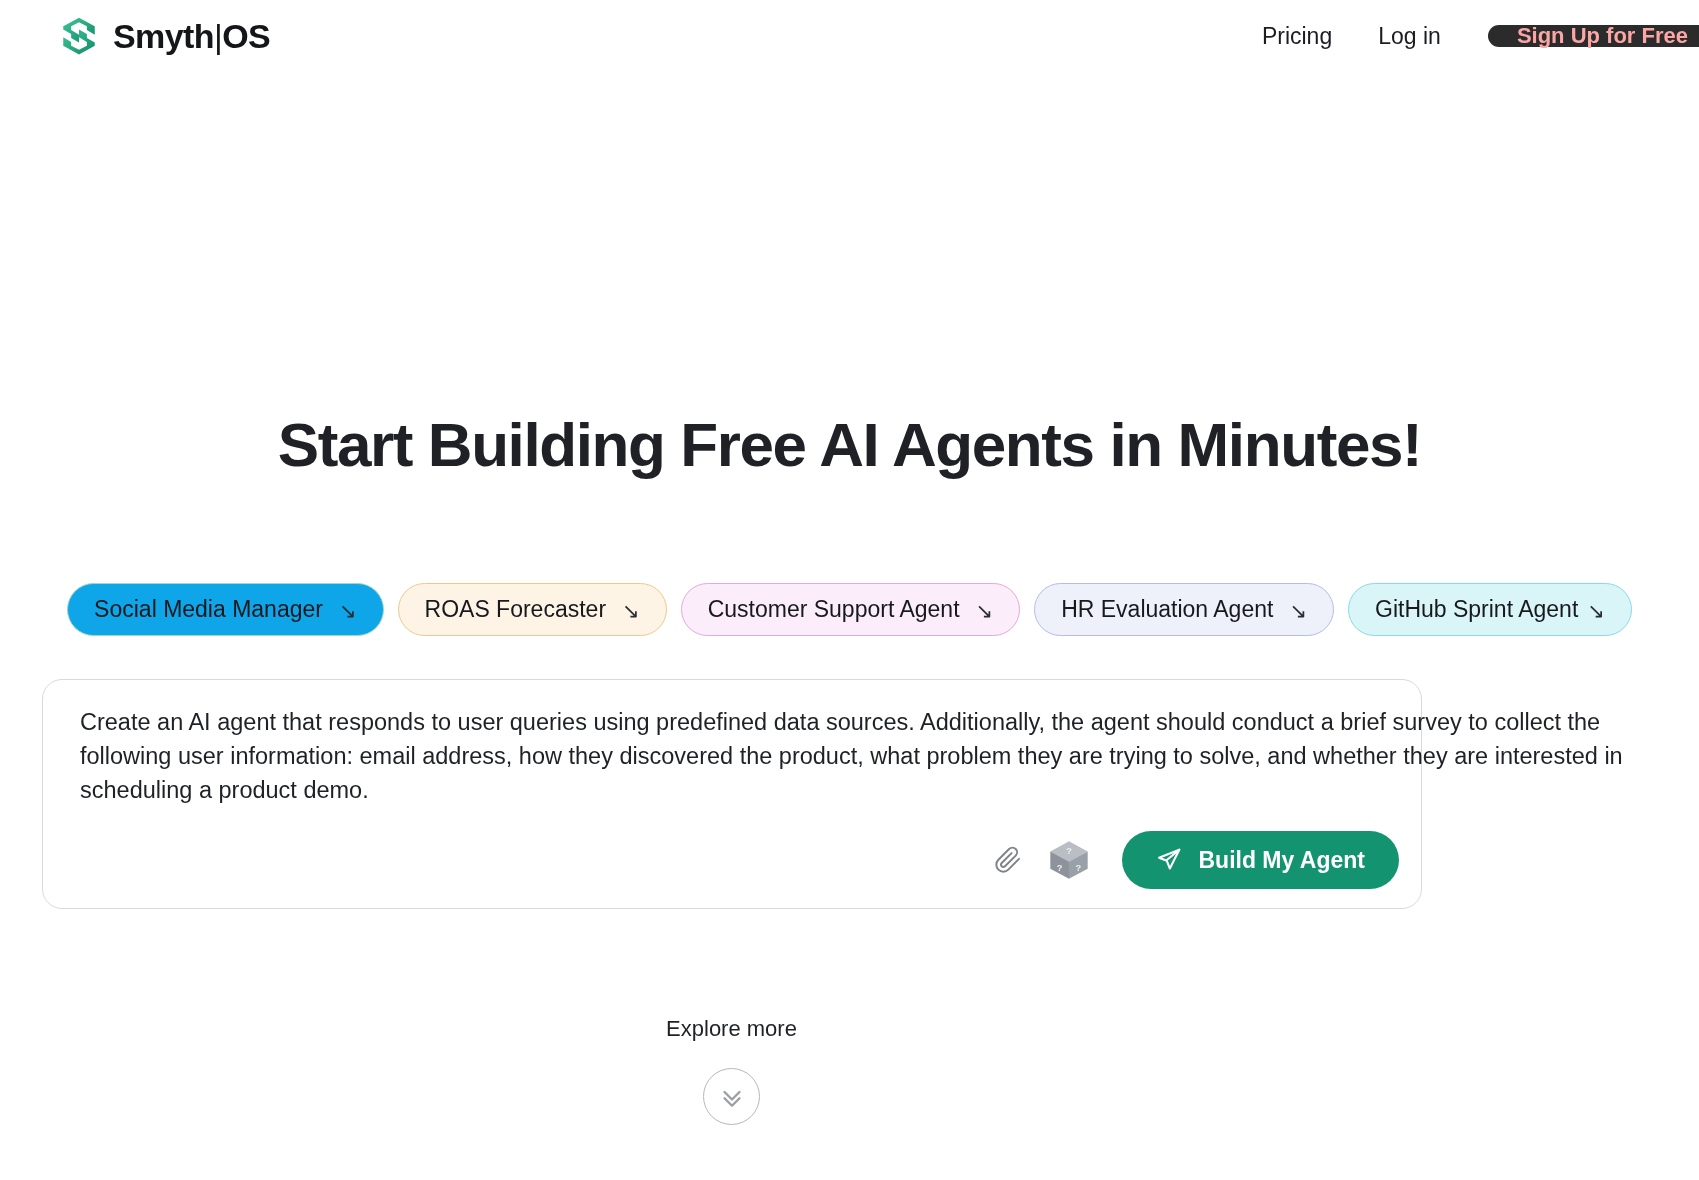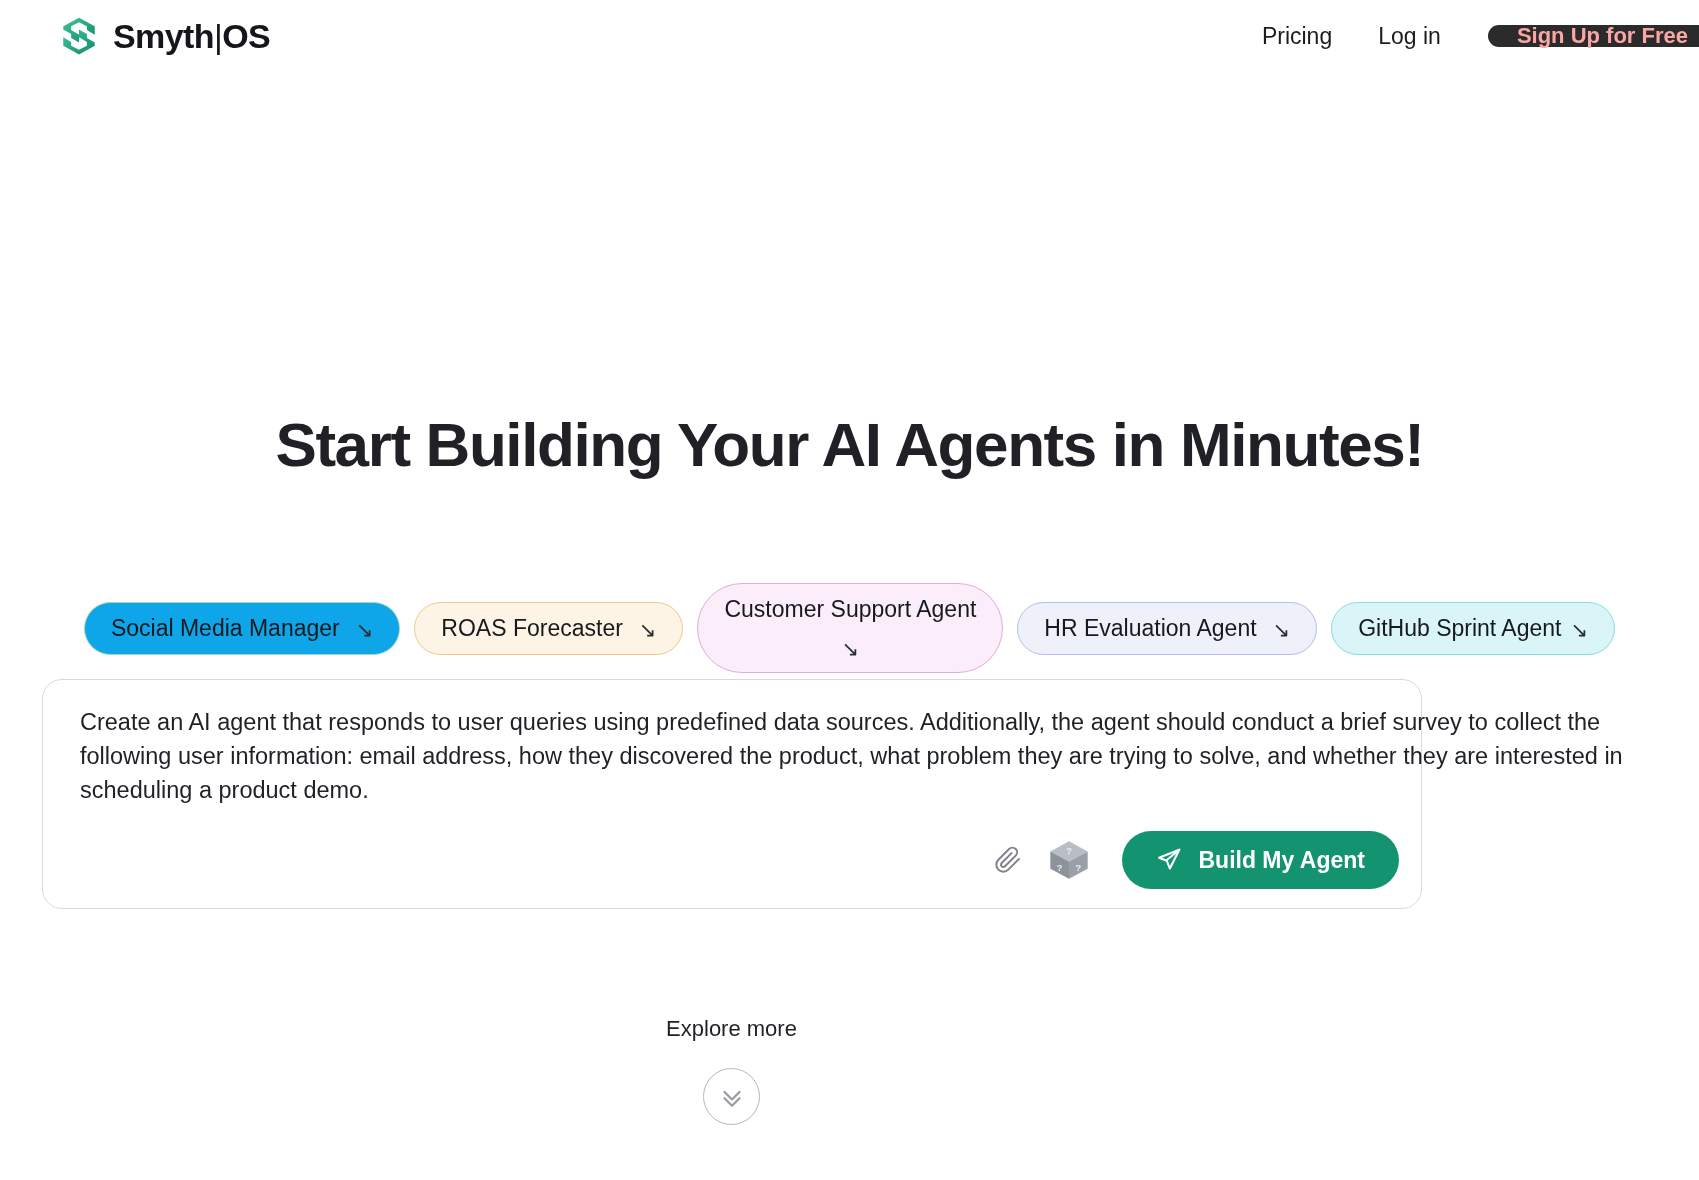--- a/index.html
+++ b/index.html
@@ -256,33 +256,33 @@
 
   <nav class="nav">
     <a class="nav-link" href="#">Pricing</a>
     <a class="nav-link" href="#">Log in</a>
     <button class="nav-cta">Sign Up for Free</button>
   </nav>
 
 </header>
 
 <section class="hero">
-  <h1 class="hero-title">Start Building Your AI Agents in Minutes!</h1>
+  <h1 class="hero-title">Start Building Free AI Agents in Minutes!</h1>
 </section>
 
 <div class="chips" id="chips">
     <button class="chip" style="border-color: rgb(159, 217, 196); background: #0ea5e9;">
       <span>Social Media Manager</span>
       <span class="chip-arrow">↘</span>
     </button>
     <button class="chip" style="border-color: rgb(240, 201, 138); background: rgb(253, 244, 229);">
       <span>ROAS Forecaster</span>
       <span class="chip-arrow">↘</span>
     </button>
-    <button class="chip" style="border-color: rgb(228, 169, 221); background: rgb(251, 238, 250); flex-direction: column;">
+    <button class="chip" style="border-color: rgb(228, 169, 221); background: rgb(251, 238, 250);">
       <span>Customer Support Agent</span>
       <span class="chip-arrow">↘</span>
     </button>
     <button class="chip" style="border-color: rgb(179, 189, 232); background: rgb(238, 241, 250);">
       <span>HR Evaluation Agent</span>
       <span class="chip-arrow">↘</span>
     </button>
     <button class="chip" style="border-color: rgb(134, 219, 230); background: rgb(217, 245, 248); gap: 9px;">
       <span>GitHub Sprint Agent</span>
       <span class="chip-arrow">↘</span>

